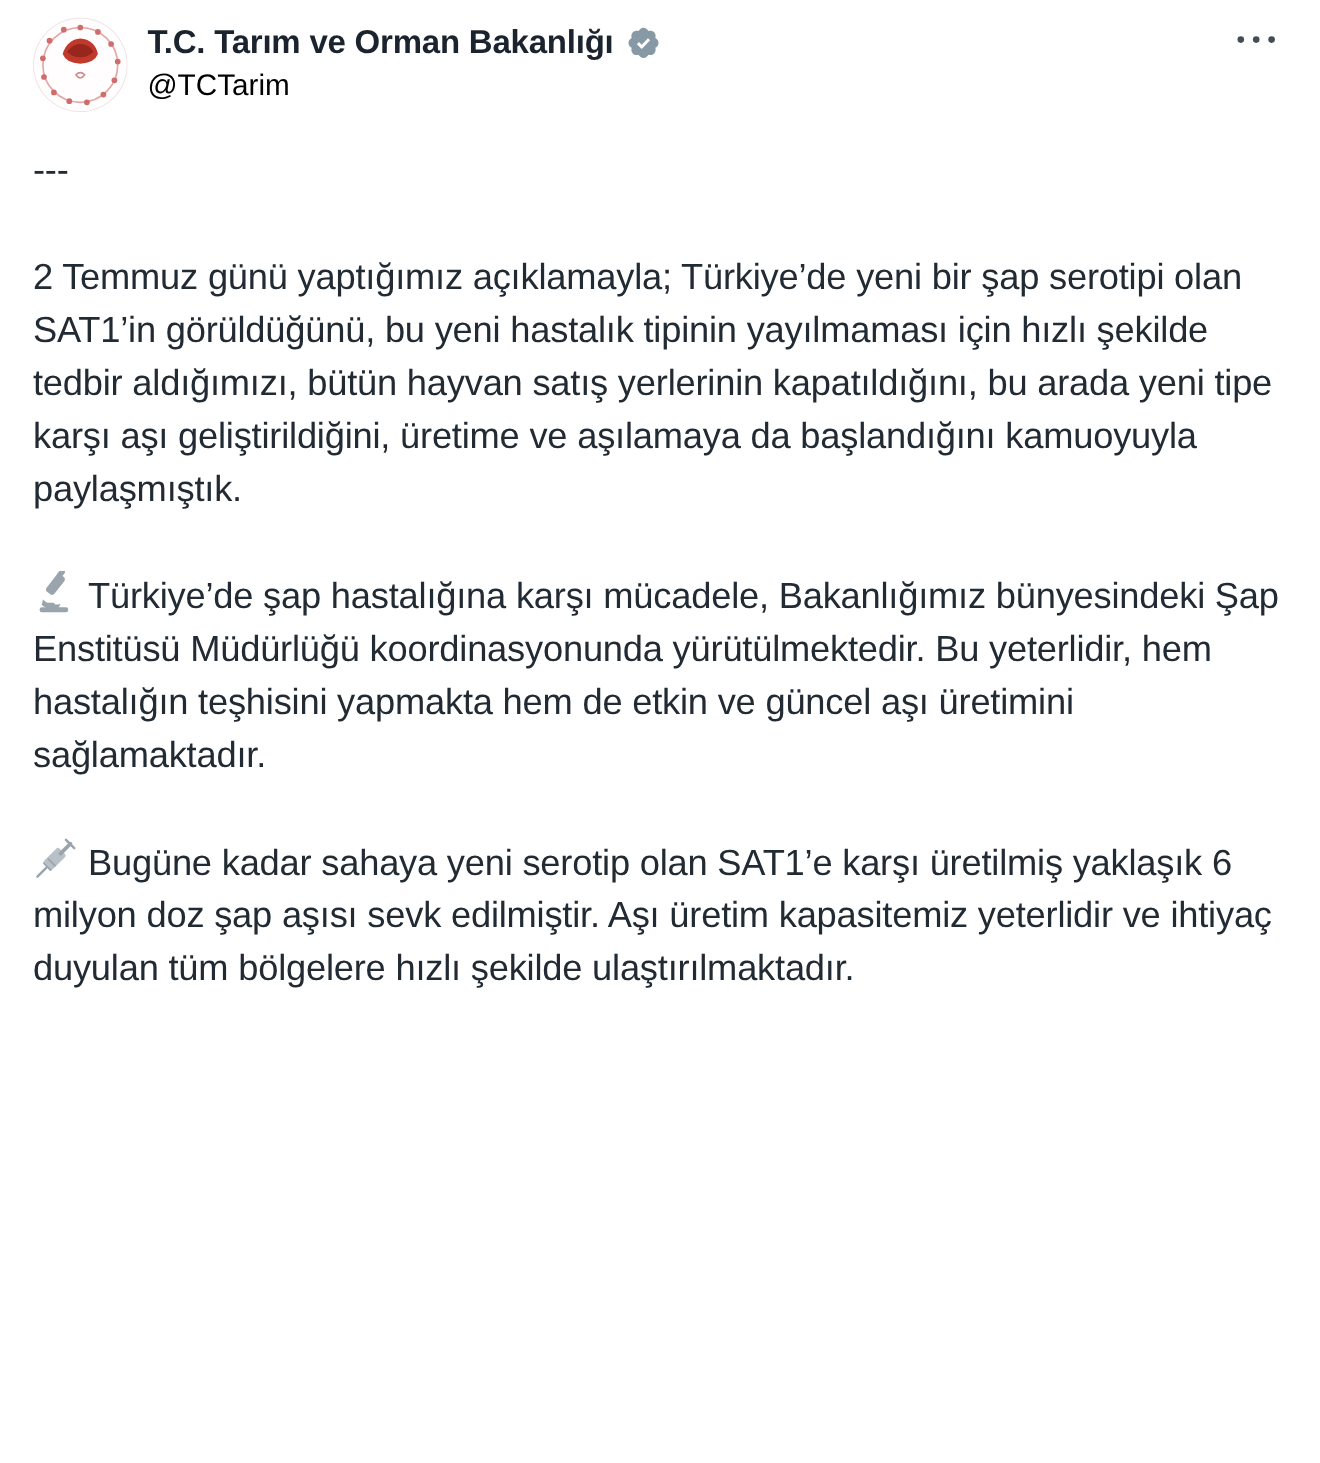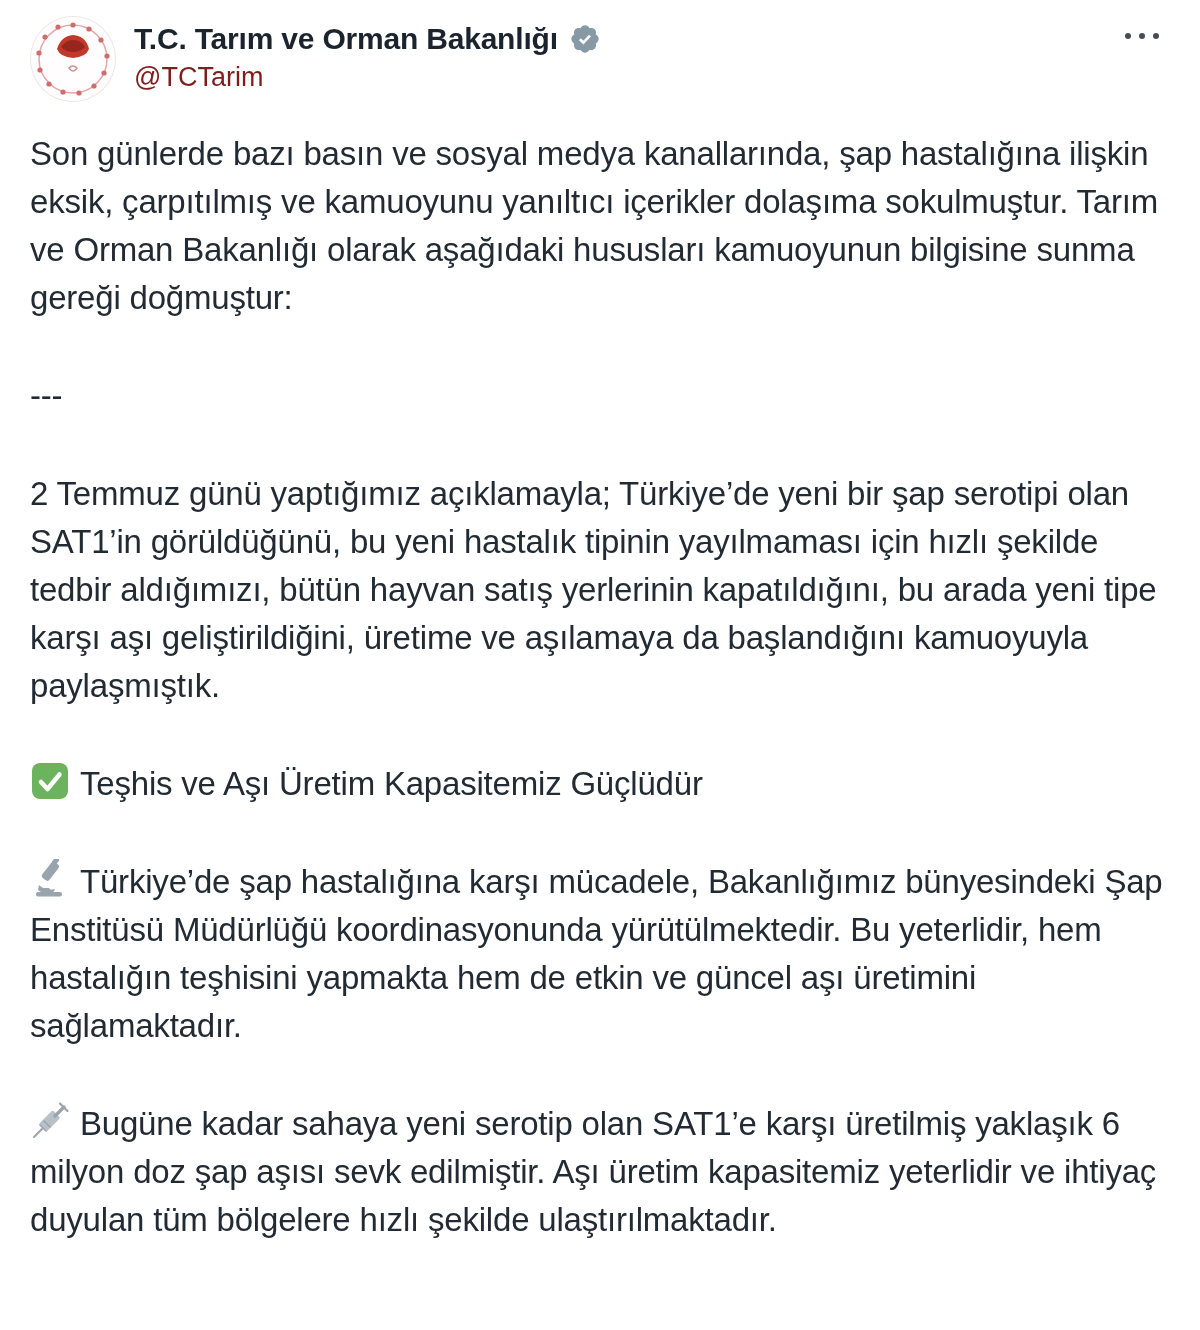--- a/index.html
+++ b/index.html
@@ -48,21 +48,21 @@
     font-size: 30px;
     font-weight: 700;
     letter-spacing: -0.2px;
     color: #1b242e;
     cursor: pointer;
   }
   .verified-badge { width: 32px; height: 32px; display: inline-block; }
   .handle {
     font-size: 27px;
     font-weight: 400;
-    color: #7f1d1d;
+    color: #000000;
     cursor: pointer;
   }
   .spacer { flex: 1 1 auto; }
   .more-button {
     margin-top: 10px;
     padding: 4px 6px;
     border: none;
     background: transparent;
     cursor: pointer;
     line-height: 0;
@@ -143,30 +143,25 @@
           <circle cx="20" cy="6" r="3" fill="#444d56"></circle>
           <circle cx="34" cy="6" r="3" fill="#444d56"></circle>
         </svg>
       </span>
     </button>
   </div>
 
   <div class="tweet-body">
 
 
-    <p>Son günlerde bazı basın ve sosyal medya kanallarında, şap hastalığına ilişkin eksik, çarpıtılmış ve kamuoyunu yanıltıcı içerikler dolaşıma sokulmuştur. Tarım ve Orman Bakanlığı olarak aşağıdaki hususları kamuoyunun bilgisine sunma gereği doğmuştur:</p>
 
     <p class="separator-line">---</p>
 
     <p>2 Temmuz günü yaptığımız açıklamayla; Türkiye’de yeni bir şap serotipi olan SAT1’in görüldüğünü, bu yeni hastalık tipinin yayılmaması için hızlı şekilde tedbir aldığımızı, bütün hayvan satış yerlerinin kapatıldığını, bu arada yeni tipe karşı aşı geliştirildiğini, üretime ve aşılamaya da başlandığını kamuoyuyla paylaşmıştık.</p>
 
-    <p><span class="inline-icon"><svg viewBox="0 0 40 40" xmlns="http://www.w3.org/2000/svg">
-            <rect x="2" y="2" width="36" height="36" rx="8" fill="#6cb35e"></rect>
-            <path d="M11 21 L17.5 28 L29.5 13.5" fill="none" stroke="#ffffff" stroke-width="4.5" stroke-linecap="round" stroke-linejoin="round"></path>
-          </svg></span><span>Teşhis ve Aşı Üretim Kapasitemiz Güçlüdür</span></p>
 
     <p><span class="inline-icon"><svg viewBox="0 0 40 40" xmlns="http://www.w3.org/2000/svg">
             <g fill="#9aa4ad">
               <rect x="16" y="2" width="9" height="20" rx="3" transform="rotate(38 20 12)"></rect>
               <rect x="23" y="-2" width="5" height="8" rx="2" transform="rotate(38 25 2)"></rect>
               <path d="M9 26 q6 6 16 4 l-2 4
         q-9 2 -15 -3 z"></path>
               <rect x="6" y="33" width="26" height="4.5" rx="2"></rect>
               <rect x="12" y="29" width="8" height="5" rx="1.5"></rect>
             </g>

